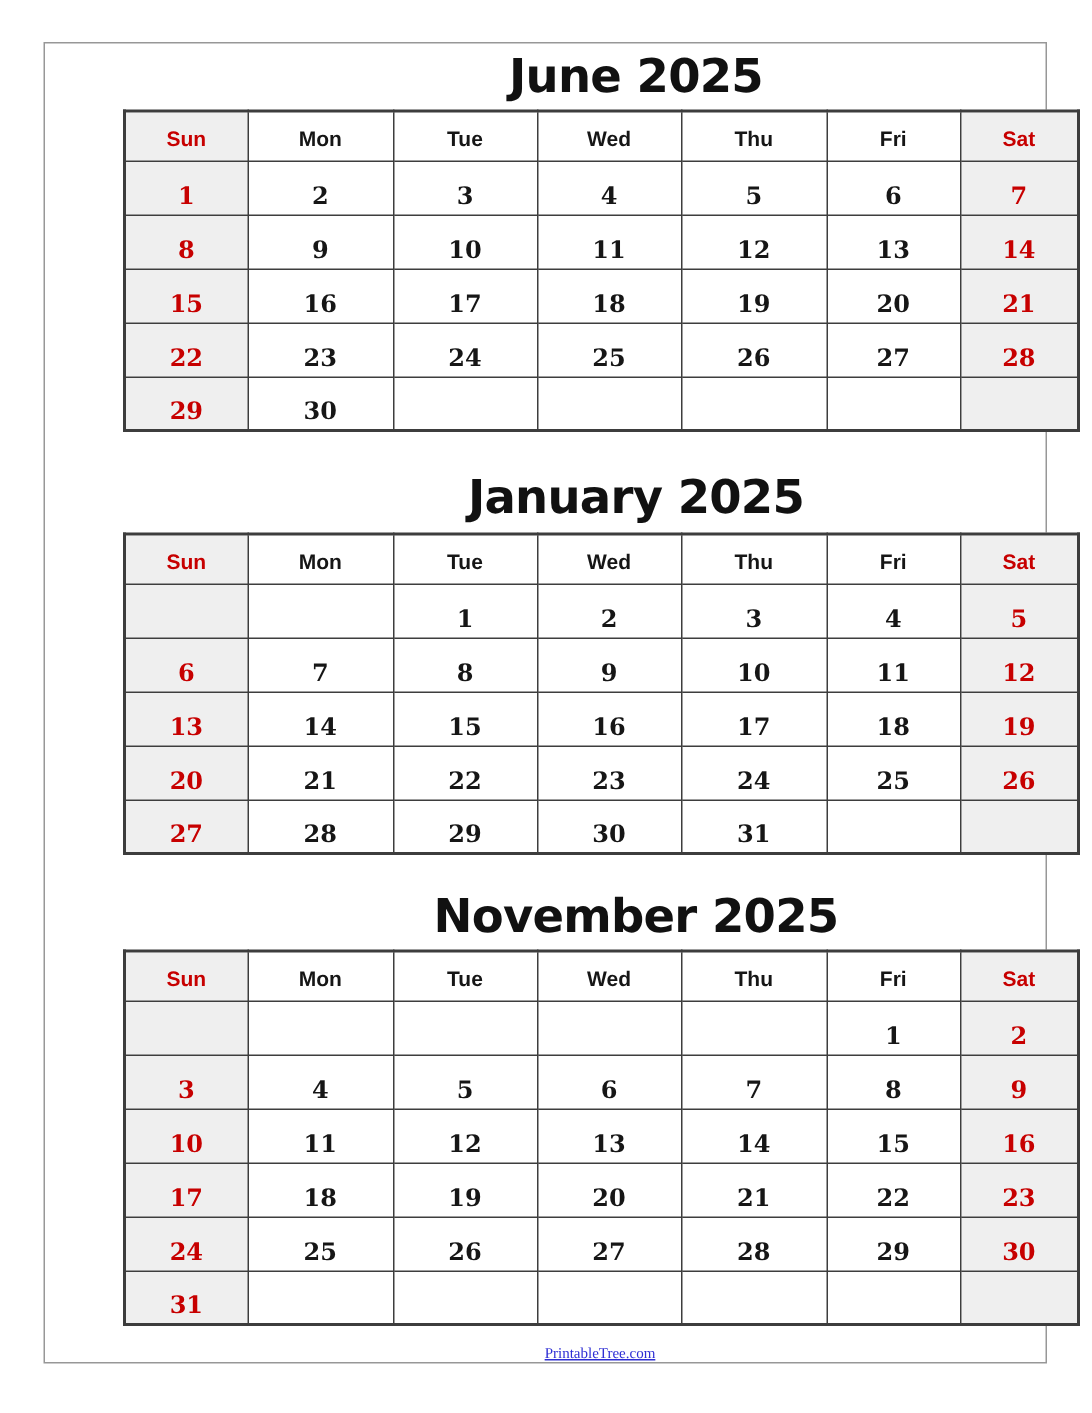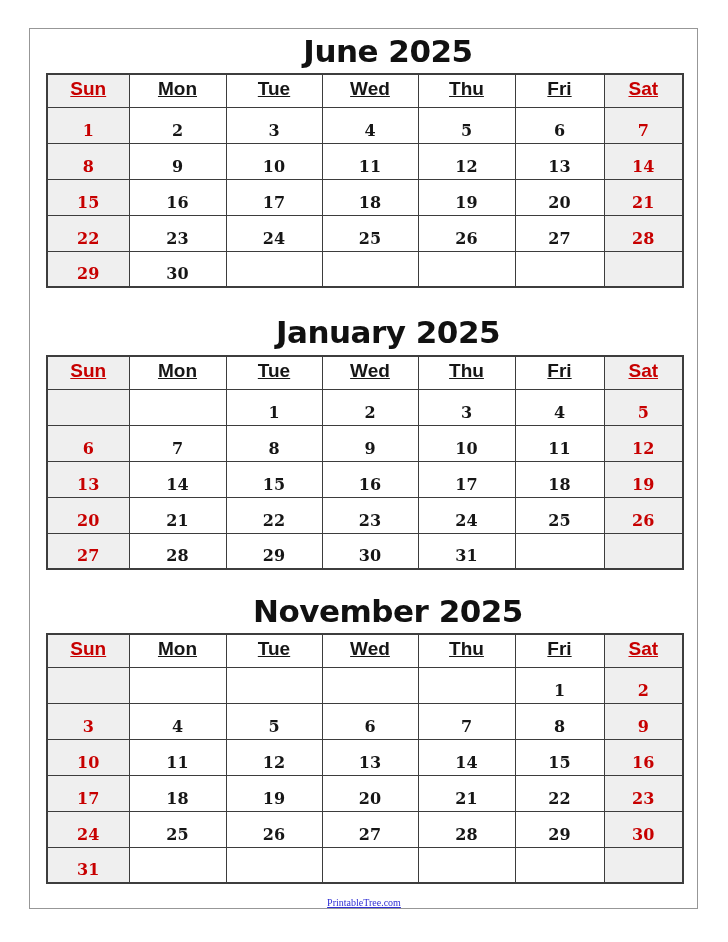--- a/index.html
+++ b/index.html
@@ -19,20 +19,21 @@
   }
   .sheet {
     position: absolute;
     left: 29px;
     top: 28px;
     width: 669px;
     height: 881px;
     border: 1px solid var(--page-border, #979797);
     background: #ffffff;
     box-sizing: border-box;
+    padding-left: 36px;
   }
   .month { margin: 0; }
   .title-wrap {
     width: 636px;
     margin-left: 16px;
   }
   .month-title {
     position: relative;
     left: 24px;
     margin: 0;
@@ -61,24 +62,23 @@
     text-align: center;
     vertical-align: bottom;
     box-sizing: border-box;
     overflow: hidden;
   }
   table.cal th {
     height: 33px;
     padding: 0 0 7px 0;
     font-family: "Liberation Sans", sans-serif;
     font-weight: bold;
-    font-size: 19px;
+    font-size: 14px;
     color: #161616;
     background: #ffffff;
-    text-decoration: underline;
   }
   table.cal td {
     height: 36px;
     padding: 0 0 4px 0;
     font-family: "DejaVu Serif", serif;
     font-weight: bold;
     font-size: 16px;
     line-height: 17px;
     color: #161616;
     background: #ffffff;

